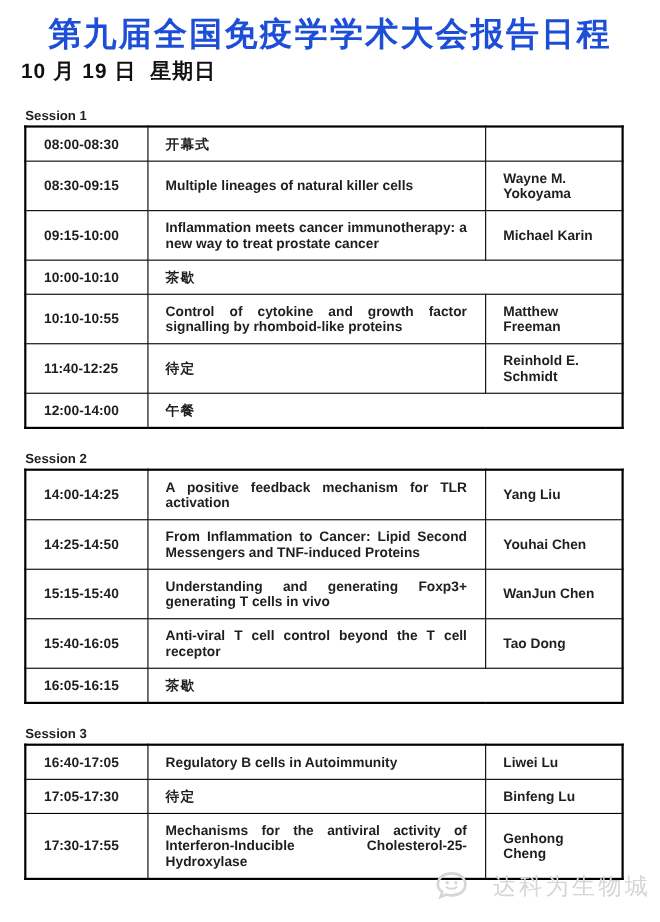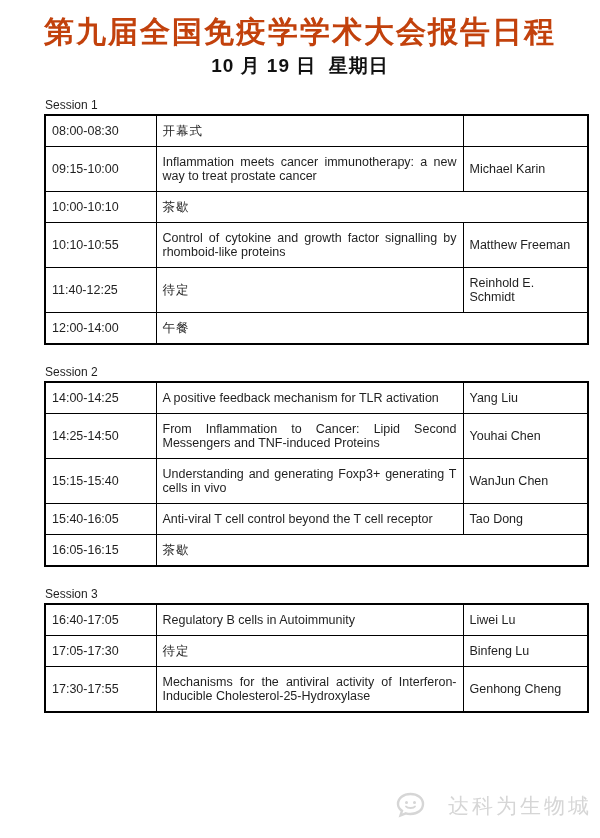--- a/index.html
+++ b/index.html
@@ -11,51 +11,51 @@
     color: #1f1f1f;
   }
   .page { padding-top: 14px; }
   .doc-title {
     text-align: center;
     font-family: "DejaVu Serif", serif;
     font-weight: 700;
     font-size: 30px;
     line-height: 36px;
     letter-spacing: 2px;
-    color: #c2410c;
+    color: #1d4ed8;
   }
   .doc-subtitle {
-    text-align: center;
     font-weight: 700;
     font-size: 19px;
     line-height: 24px;
     margin-top: 4px;
     color: #111111;
     white-space: pre;
     letter-spacing: 1px;
+    margin-left: 19px;
   }
-  .session { margin-left: 44px; width: 543px; }
+  .session { margin-left: 22px; width: 543px; font-weight: bold; }
   .session-label {
     font-size: 12px;
     line-height: 14px;
     margin: 12px 0 2px 1px;
     color: #1f1f1f;
   }
   .session:nth-of-type(n+2) .session-label { margin-top: 20px; }
   table.schedule {
     border-collapse: collapse;
     width: 543px;
     border: 2px solid #000;
     table-layout: fixed;
   }
   table.schedule td {
     border: 1px solid #000;
     font-size: 12.5px;
     line-height: 14px;
-    padding: 8px 6px;
+    padding: 8px 16px;
     vertical-align: middle;
     color: #1f1f1f;
   }
   td.col-time   { width: 111px; }
   td.col-title  { width: 307px; text-align: justify; }
   td.col-speaker{ width: 125px; }
   td.cjk { font-size: 13px; letter-spacing: 1px; }
   .watermark {
     position: absolute;
     right: 8px; bottom: 18px;
@@ -80,20 +80,25 @@
   <div class="doc-subtitle">10 月 19 日  星期日</div>
 
   <div class="session">
     <div class="session-label">Session 1</div>
     <table class="schedule">
       <tbody>
         <tr>
           <td class="col-time">08:00-08:30</td>
           <td class="col-title cjk">开幕式</td>
           <td class="col-speaker"></td>
+        </tr>
+        <tr>
+          <td class="col-time">08:30-09:15</td>
+          <td class="col-title">Multiple lineages of natural killer cells</td>
+          <td class="col-speaker">Wayne M. Yokoyama</td>
         </tr>
         <tr>
           <td class="col-time">09:15-10:00</td>
           <td class="col-title">Inflammation meets cancer immunotherapy: a new way to treat prostate cancer</td>
           <td class="col-speaker">Michael Karin</td>
         </tr>
         <tr>
           <td class="col-time">10:00-10:10</td>
           <td class="col-title cjk" colspan="2">茶歇</td>
         </tr>

